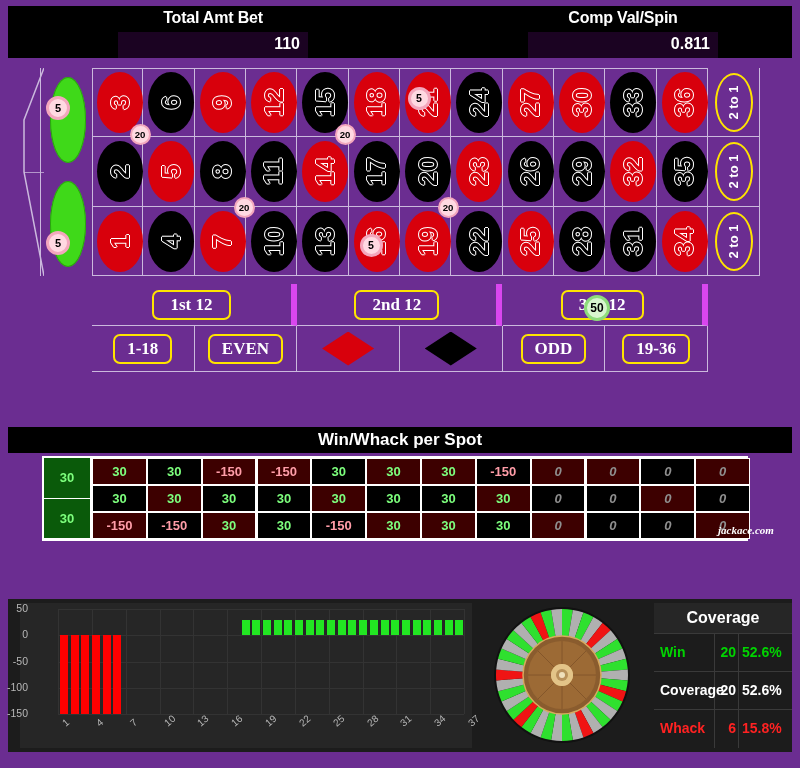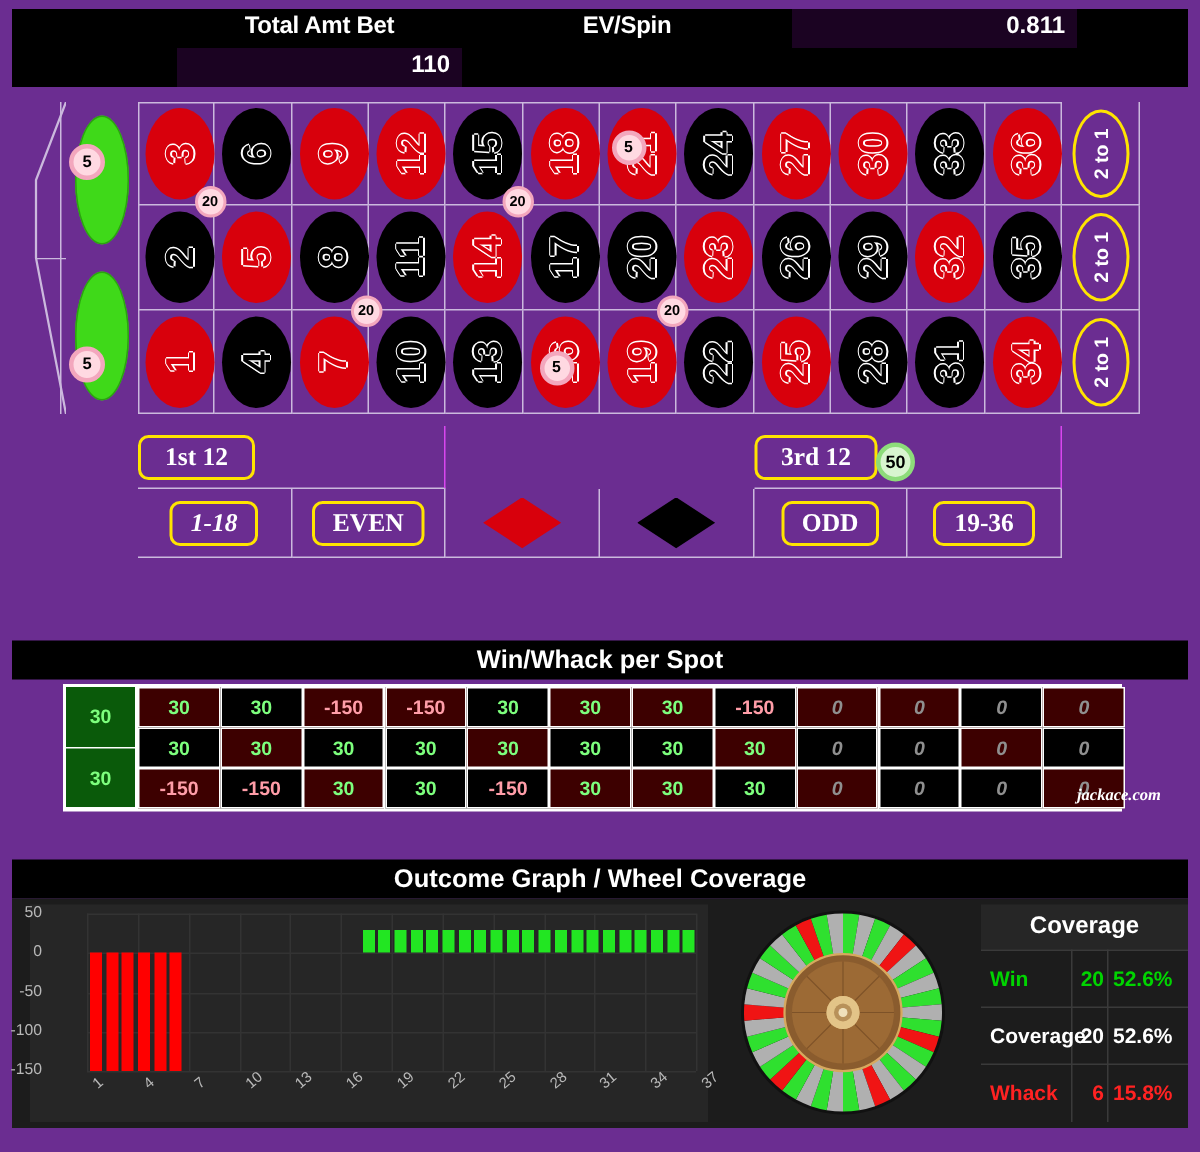--- a/index.html
+++ b/index.html
@@ -53,22 +53,22 @@
   .col21{position:absolute;left:708px;top:8px;width:52px;height:208px;}
   .col21 .c21{position:absolute;left:0;width:52px;height:69.3px;box-sizing:border-box;
     border-right:1px solid #cbb9dd;border-bottom:1px solid #cbb9dd;}
   .ov21{position:absolute;left:7px;top:5px;width:38px;height:59px;border-radius:50%;
     border:2px solid #ffe400;display:flex;align-items:center;justify-content:center;box-sizing:border-box;}
   .ov21 span{color:#fff;font-size:13px;font-weight:bold;transform:rotate(-90deg);white-space:nowrap;}
 
   
   .dozens{position:absolute;left:92px;top:224px;width:616px;height:42px;}
   .dozen{position:absolute;top:0;width:205px;height:42px;box-sizing:border-box;
-    border-right:1px solid #d946ef;border-bottom:1px solid #cbb9dd;
-    display:flex;align-items:center;justify-content:flex-start;}
+    border-right:6px solid #d946ef;border-bottom:1px solid #cbb9dd;
+    display:flex;align-items:center;justify-content:center;}
   .dozen .pill{border:2px solid #ffe400;border-radius:7px;padding:3px 16px;
     color:#fff;font-size:17px;font-weight:bold;font-family:"Liberation Serif",serif;}
 
   
   .outside{position:absolute;left:92px;top:266px;width:616px;height:46px;}
   .obet{position:absolute;top:0;width:102.6px;height:46px;box-sizing:border-box;
     border-right:1px solid #cbb9dd;border-bottom:1px solid #cbb9dd;
     display:flex;align-items:center;justify-content:center;}
   .obet .pill{border:2px solid #ffe400;border-radius:7px;padding:3px 12px;
     color:#fff;font-size:17px;font-weight:bold;font-family:"Liberation Serif",serif;}
@@ -140,23 +140,23 @@
 <body>
 
 <div class="app">
 
   <div class="stats-bar">
     <div class="stat" id="stat-bet">
       <div class="stat-label">Total Amt Bet</div>
       <div class="stat-value">110</div>
     </div>
     <div class="stat" id="stat-ev">
-      <div class="stat-label">EV/Spin</div>
     </div>
     <div class="stat" id="stat-comp">
+      <div class="stat-label">Comp Val/Spin</div>
       <div class="stat-value">0.811</div>
     </div>
   </div>
 
   <div class="felt">
     <div class="zero-col" id="zero-col">
         <div class="zero-cell" style="top: 0px;">
           <div class="zero-vline"></div>
           <div class="hexline"><svg width="22" height="104" viewBox="0 0 22 104">
               <polyline points="22,0 2,52 2,104" fill="none" stroke="#cbb9dd" stroke-width="1.5"></polyline>
@@ -369,26 +369,29 @@
         <div class="c21" style="top: 138.667px; height: 69.3333px;">
           <div class="ov21">
             <span>2 to 1</span>
           </div>
         </div>
       </div>
     <div class="dozens" id="dozens">
         <div class="dozen" style="left: 0px;">
           <div class="pill">1st 12</div>
         </div>
+        <div class="dozen" style="left: 205.33px;">
+          <div class="pill">2nd 12</div>
+        </div>
         <div class="dozen" style="left: 410.66px;">
           <div class="pill">3rd 12</div>
         </div>
       </div>
     <div class="outside" id="outside">
-        <div class="obet" style="left: 0px; font-style: italic;">
+        <div class="obet" style="left: 0px;">
           <div class="pill">1-18</div>
         </div>
         <div class="obet" style="left: 102.66px;">
           <div class="pill">EVEN</div>
         </div>
         <div class="obet" style="left: 205.32px;">
           <div class="diamond red"></div>
         </div>
         <div class="obet" style="left: 307.98px;">
           <div class="diamond black"></div>
@@ -527,21 +530,20 @@
             <span class="v zero">0</span>
           </div>
           <div class="wl-c red" style="left: 603.167px; top: 54px; width: 54.8333px; height: 27px;">
             <span class="v zero">0</span>
           </div>
         </div>
     </div>
   </div>
   <div class="watermark">jackace.com</div>
 
-  <div class="og-title">Outcome Graph / Wheel Coverage</div>
   <div class="og-body">
 
     <div class="plot">
       <div class="plot-inner" id="plot-inner">
           <div class="gl-v" style="left: 0px;"></div>
           <div class="gl-v" style="left: 33.8333px;"></div>
           <div class="gl-v" style="left: 67.6667px;"></div>
           <div class="gl-v" style="left: 101.5px;"></div>
           <div class="gl-v" style="left: 135.333px;"></div>
           <div class="gl-v" style="left: 169.167px;"></div>

